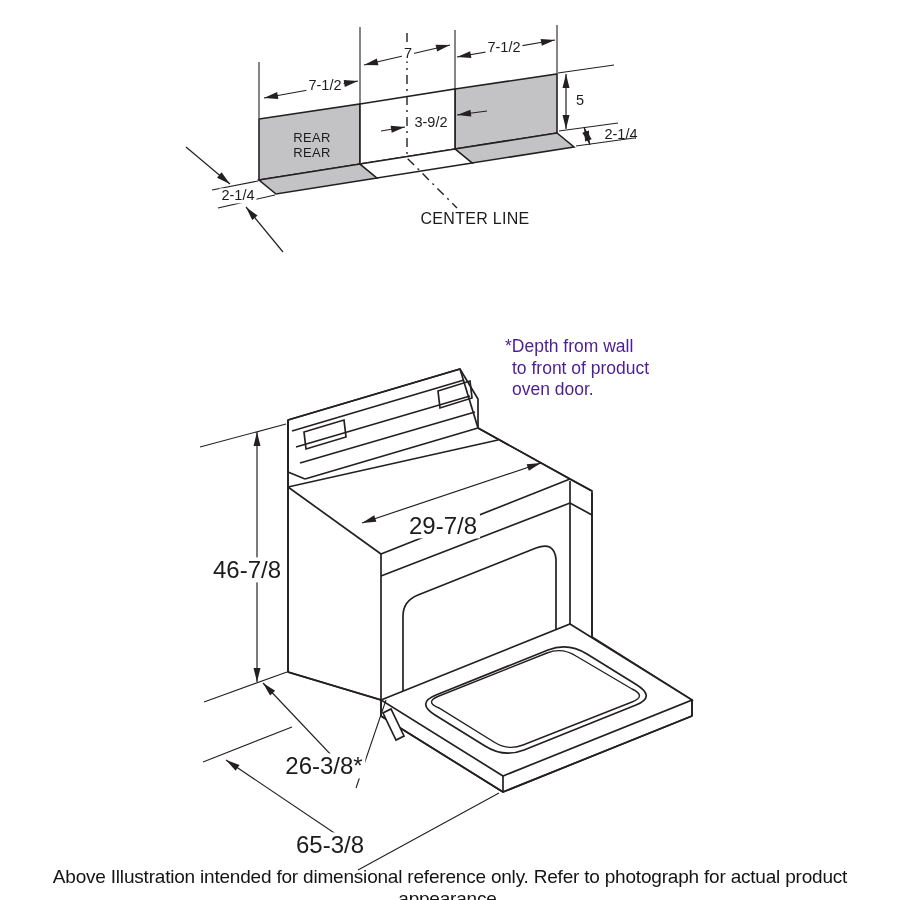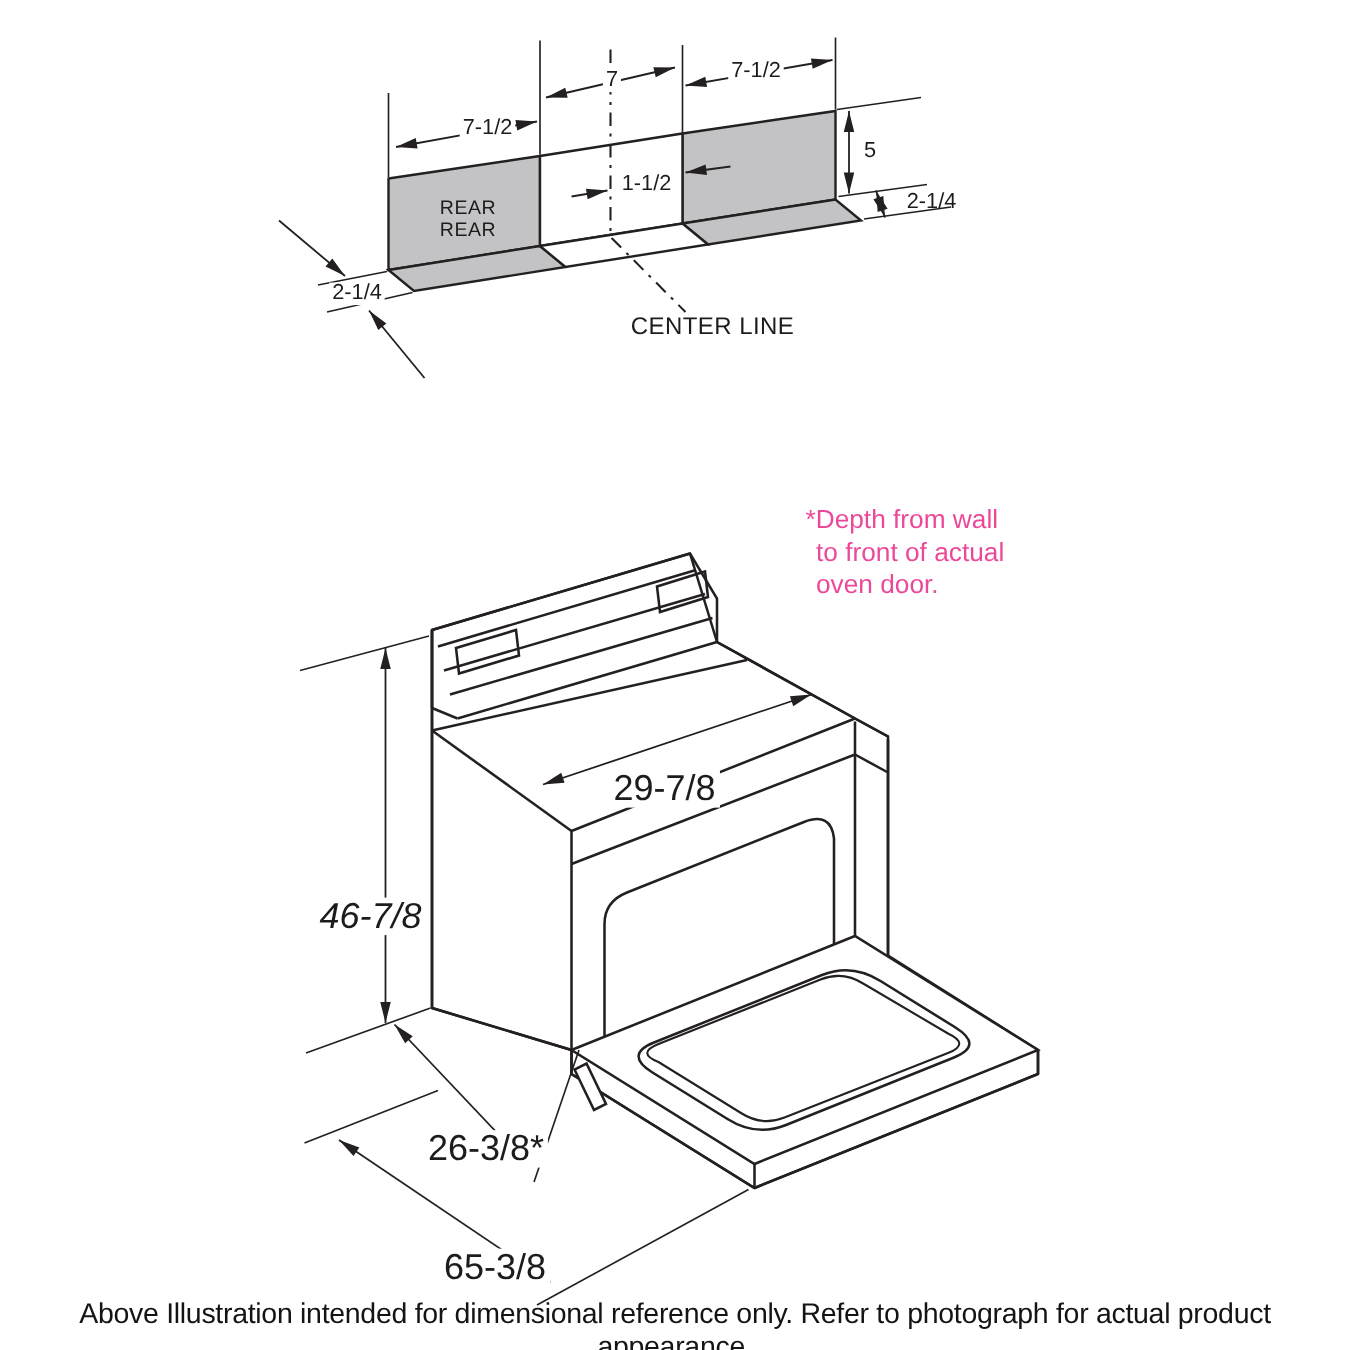--- a/index.html
+++ b/index.html
@@ -15,22 +15,22 @@
   }
   .wdim{font-size:14.5px;padding:0 2px;}
   .odim{font-size:24px;padding:0 3px;margin-top:35px;}
   .nobg{background:transparent;}
   .rearwall{
     font-size:13px;text-align:center;letter-spacing:.4px;line-height:1.12;
     background:transparent;
   }
   .centerline{font-size:16px;letter-spacing:.3px;background:transparent;}
   .note{
-    position:absolute;left:537px;top:336px;font-size:17.5px;line-height:21.5px;
-    color:#ec4899;background:transparent;
+    position:absolute;left:505px;top:336px;font-size:17.5px;line-height:21.5px;
+    color:#4c1d95;background:transparent;
   }
   .note .ind{padding-left:7px;}
   .caption{
     position:absolute;left:0;top:866px;width:900px;text-align:center;
     font-size:19px;color:#141414;letter-spacing:-0.2px;
   }
 </style>
 </head>
 <body>
 
@@ -149,31 +149,31 @@
 <div class="lbl rearwall" style="left:312px;top:146px;">
   <div>REAR</div>
   <div>REAR</div>
 </div>
 
 <div class="lbl centerline" style="left:475px;top:219px;">CENTER LINE</div>
 
 <div class="lbl wdim" style="left:325px;top:86px;">7-1/2</div>
 <div class="lbl wdim" style="left:408px;top:54px;">7</div>
 <div class="lbl wdim" style="left:504px;top:48px;">7-1/2</div>
-<div class="lbl wdim nobg" style="left:431px;top:123px;">1-1/2</div>
+<div class="lbl wdim nobg" style="left:431px;top:123px;">3-9/2</div>
 <div class="lbl wdim nobg" style="left:580px;top:101px;">5</div>
 <div class="lbl wdim nobg" style="left:621px;top:135px;">2-1/4</div>
 <div class="lbl wdim" style="left:238px;top:196px;">2-1/4</div>
 
-<div class="lbl odim" style="left:247px;top:576px;font-style:italic;">46-7/8</div>
+<div class="lbl odim" style="left:247px;top:535px;">46-7/8</div>
 <div class="lbl odim" style="left:443px;top:491px;">29-7/8</div>
 <div class="lbl odim" style="left:324px;top:731px;text-align:right;">26-3/8*</div>
 <div class="lbl odim" style="left:330px;top:810px;">65-3/8</div>
 
 <div class="note">
   <div>*Depth from wall</div>
-  <div class="ind">to front of actual</div>
+  <div class="ind">to front of product</div>
   <div class="ind">oven door.</div>
 </div>
 
 <div class="caption">Above Illustration intended for dimensional reference only. Refer to photograph for actual product appearance.</div>
 
 </div>
 
 </body></html>

